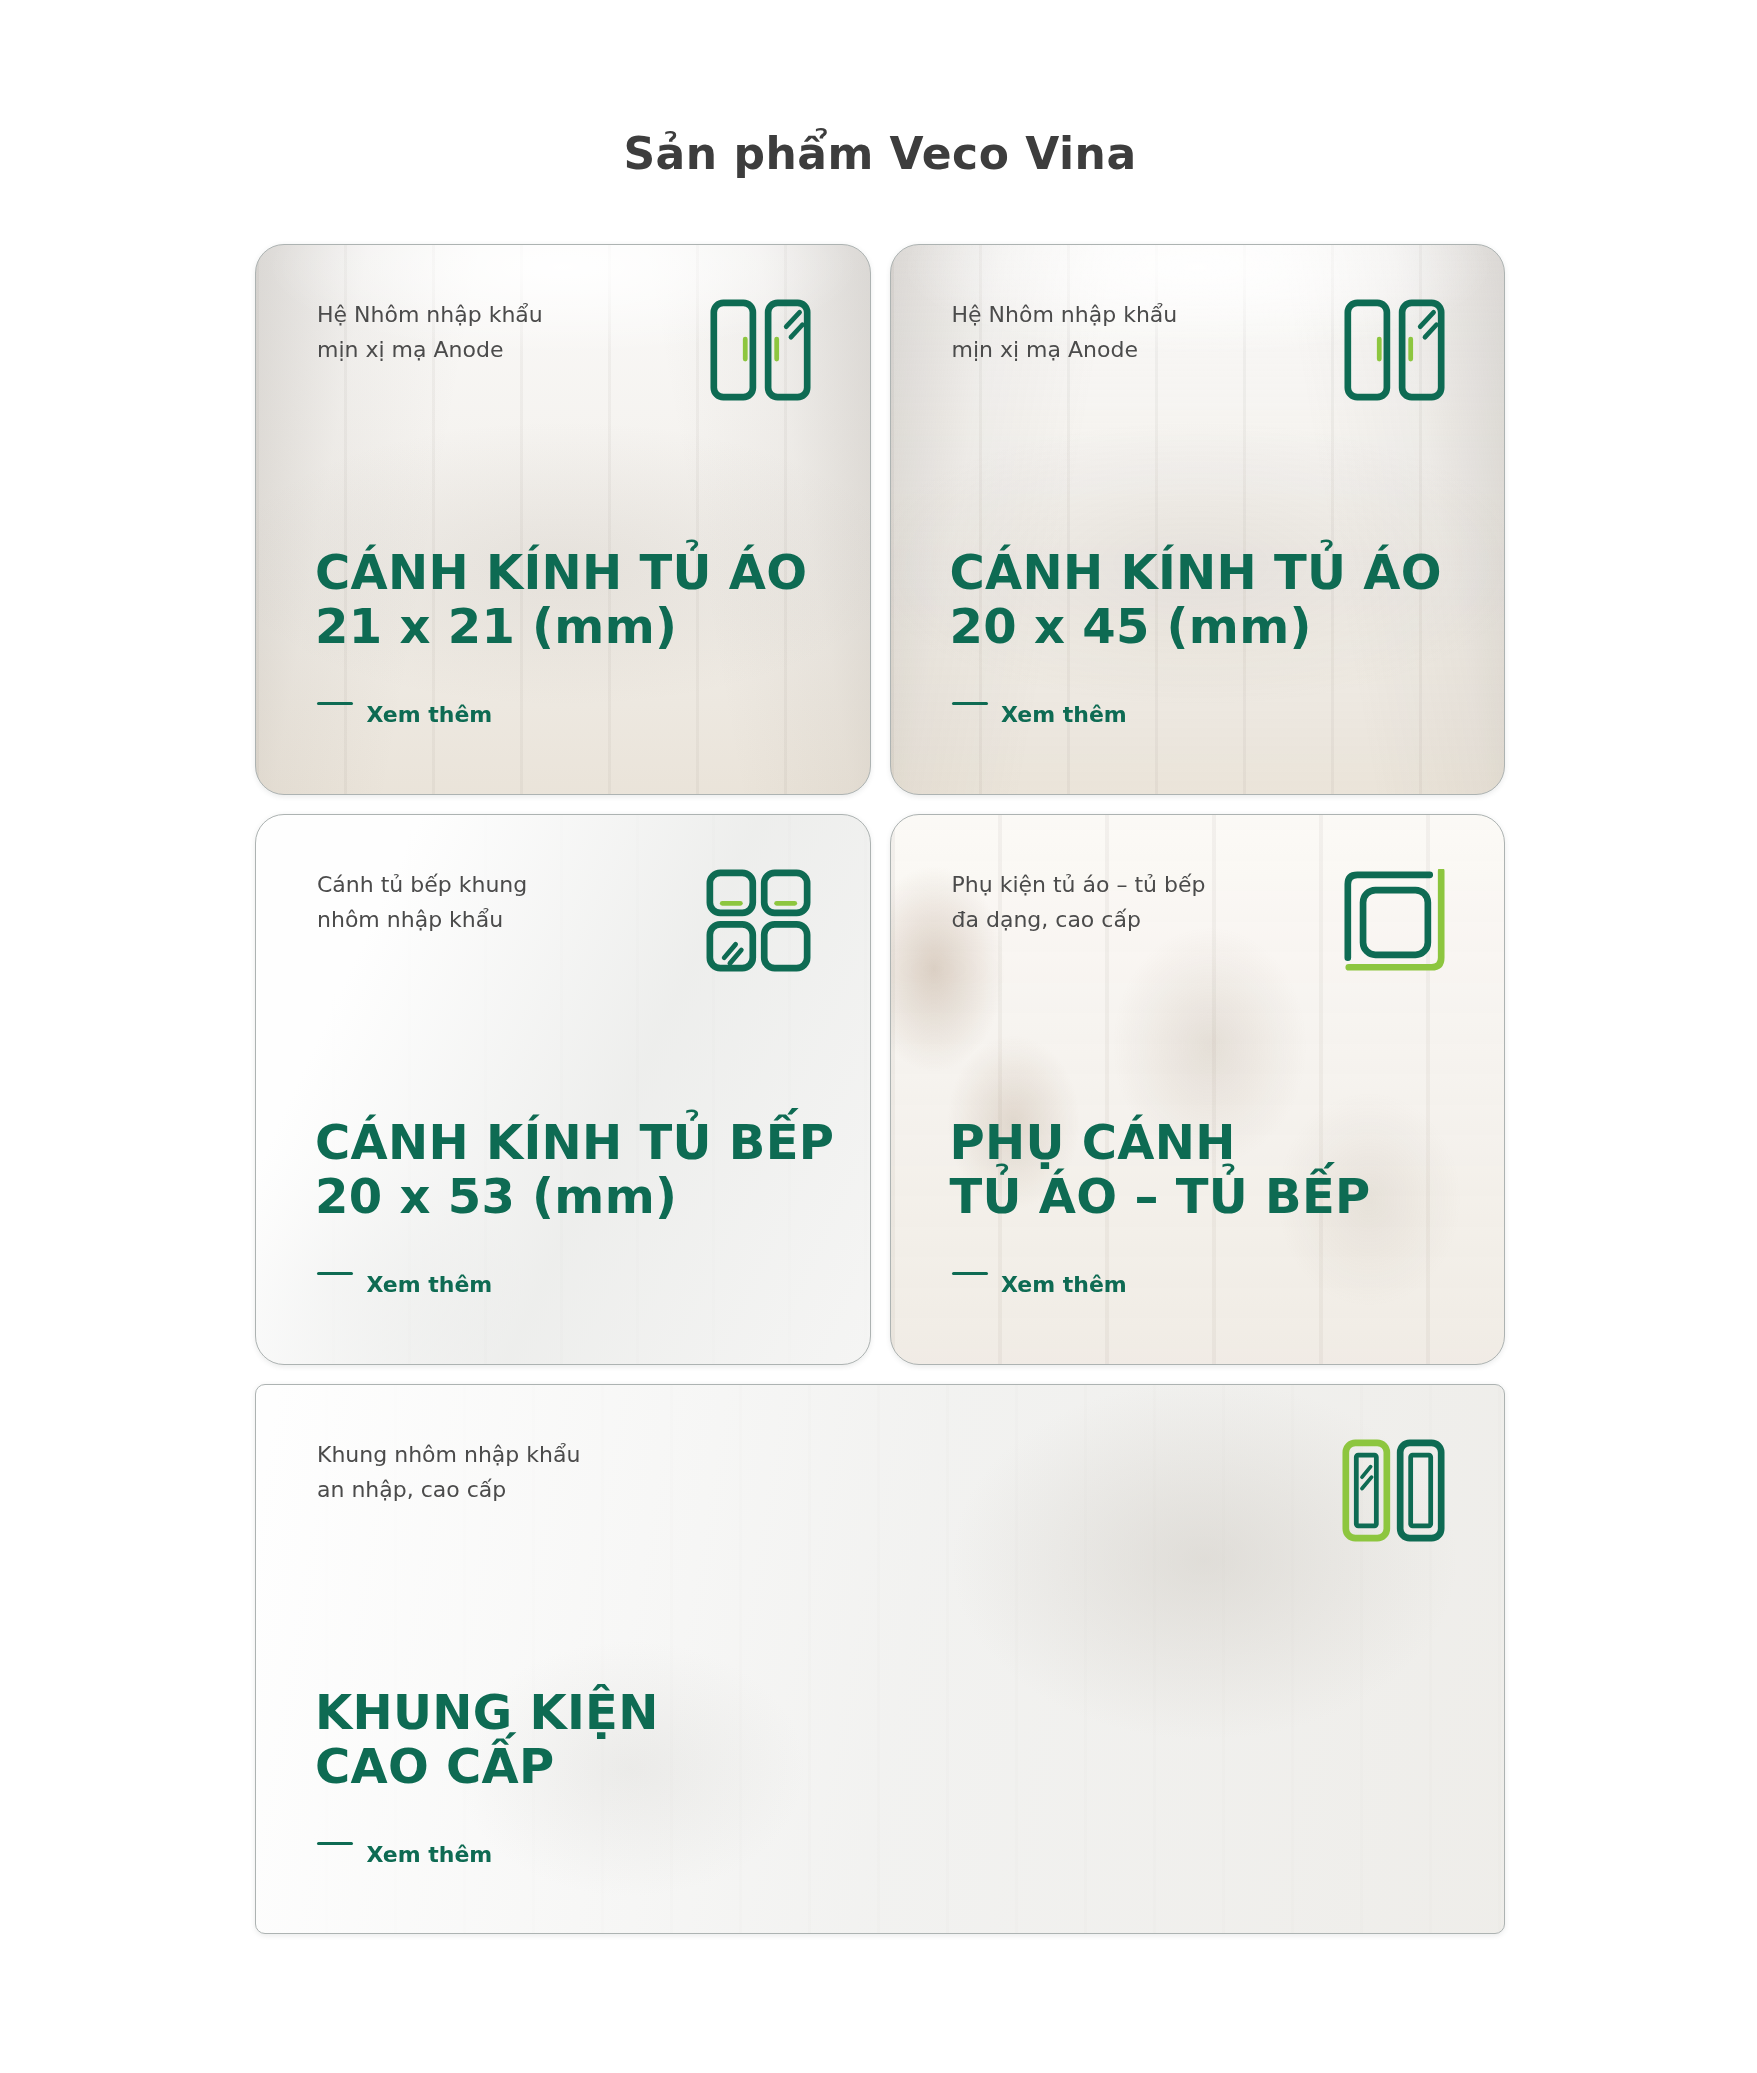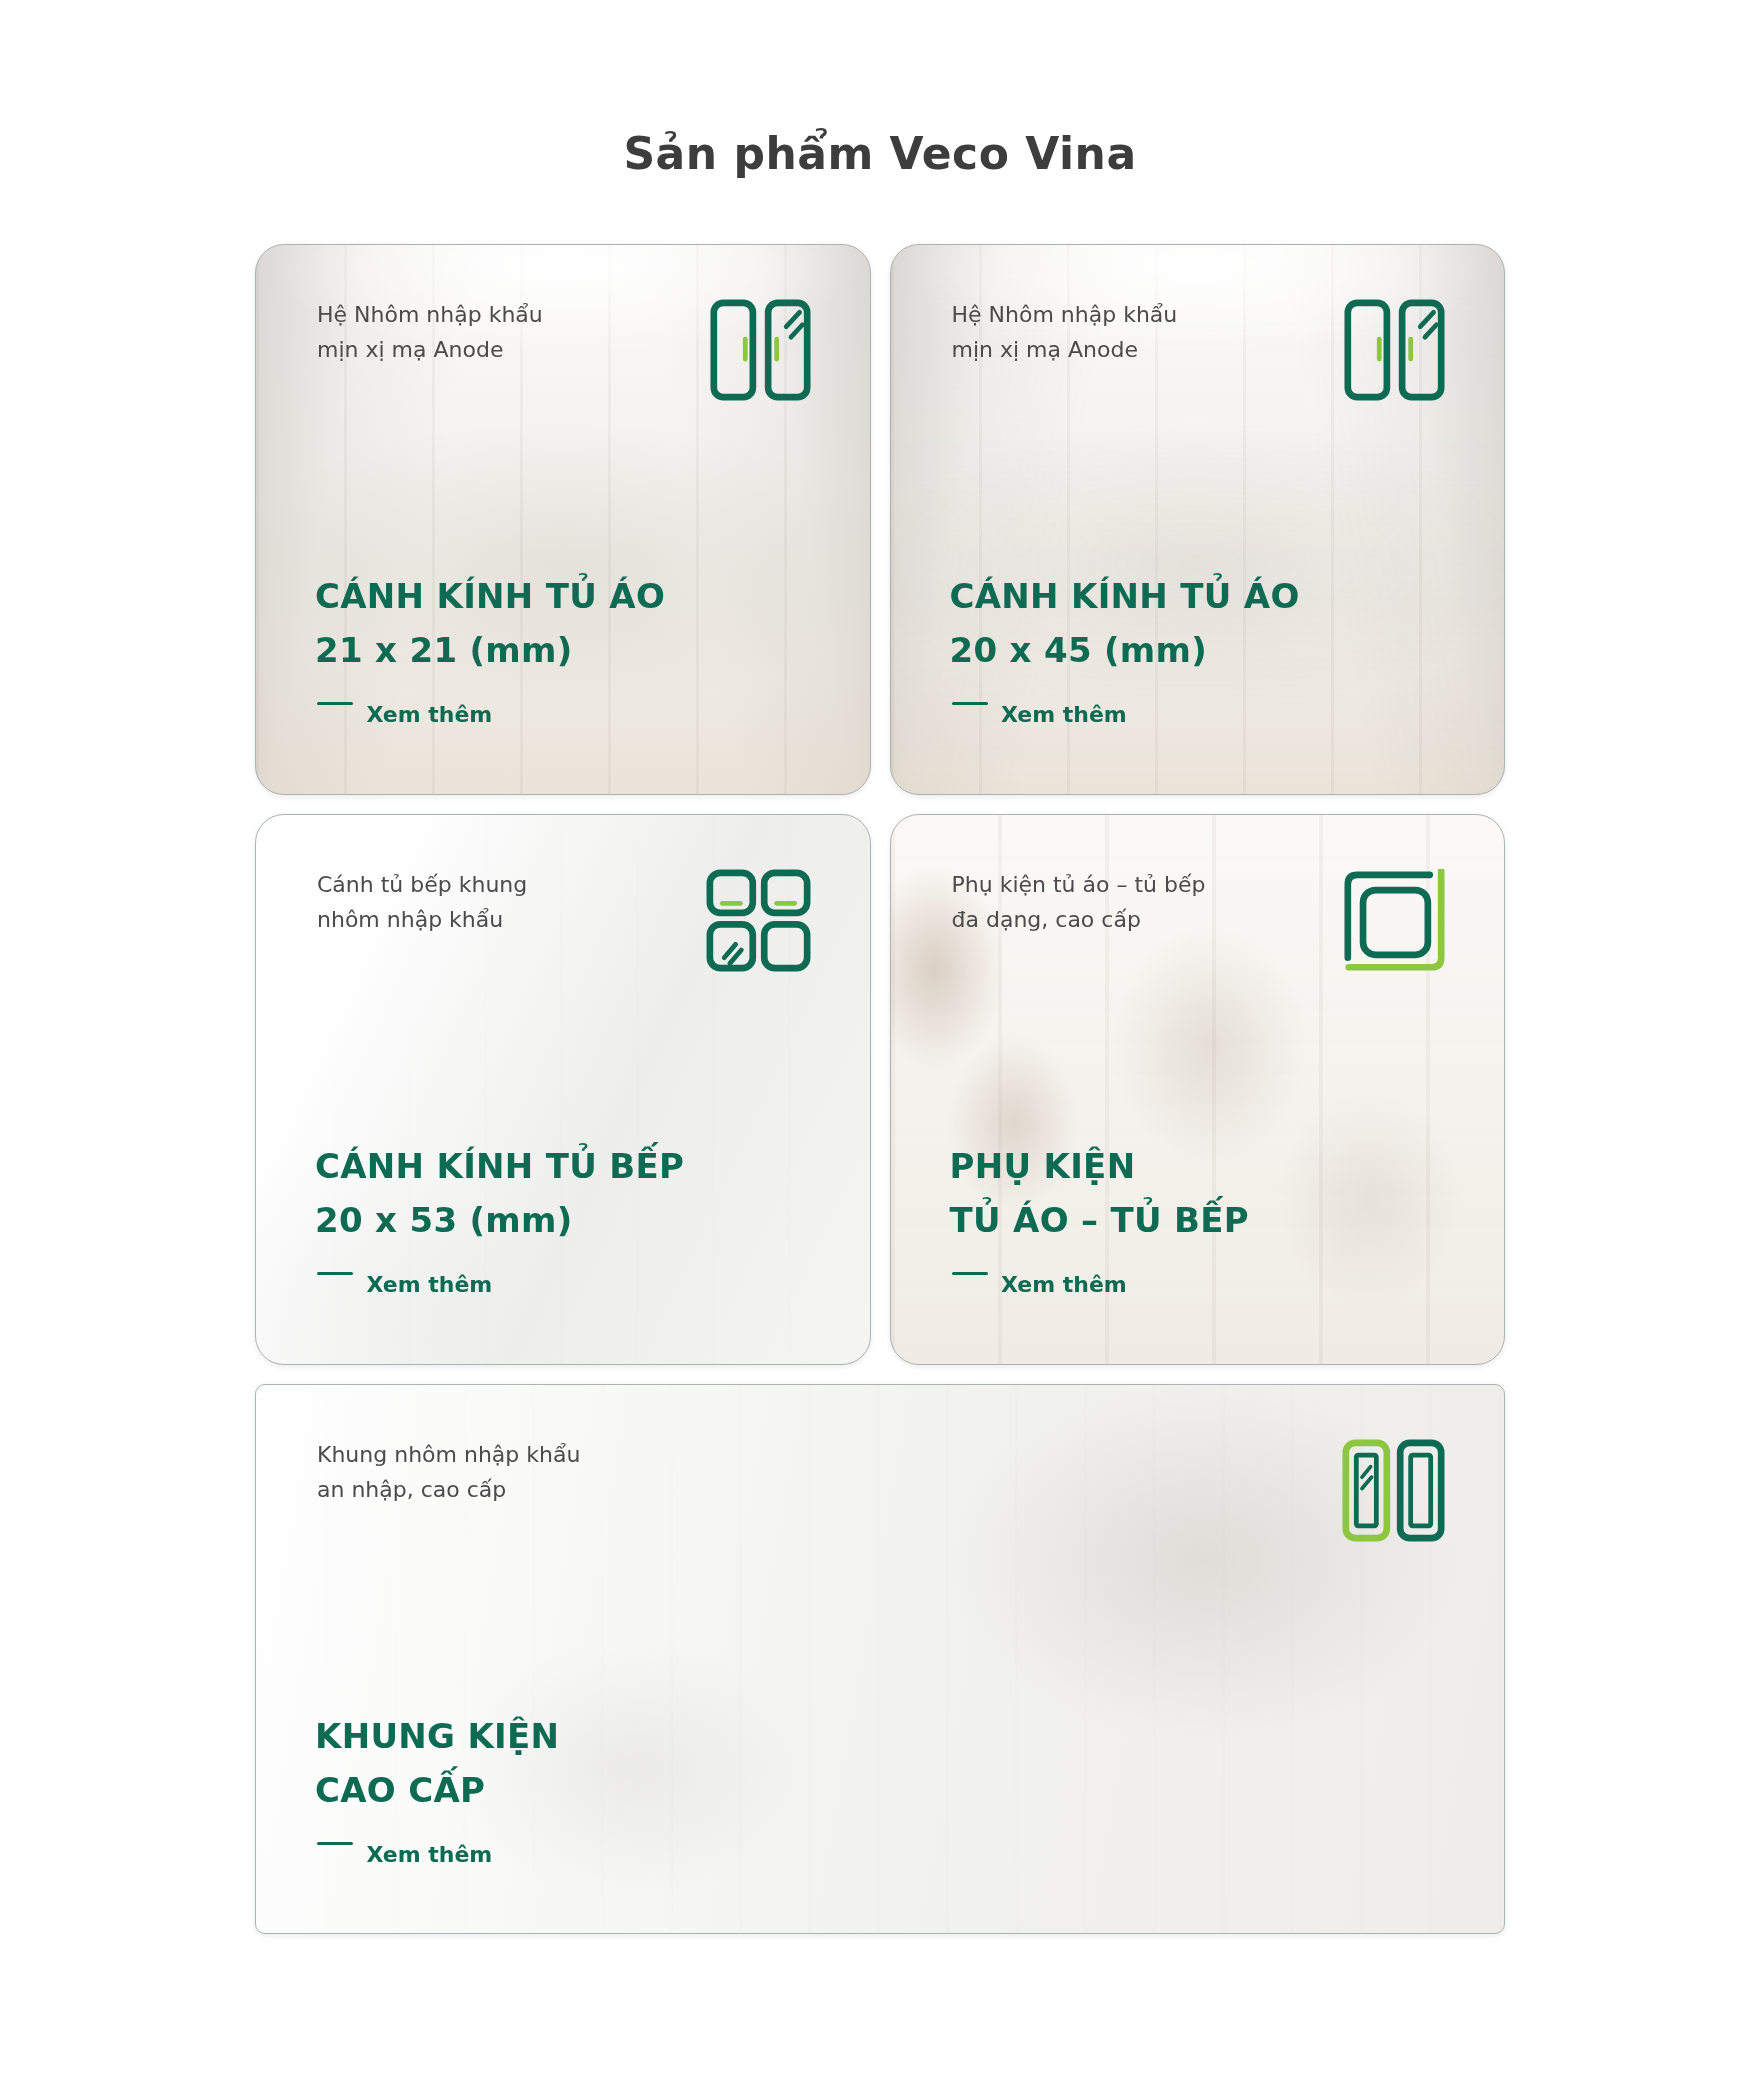--- a/index.html
+++ b/index.html
@@ -77,22 +77,22 @@
   }
 
   .subtitle {
     position:absolute; left:61px; top:52px; margin:0;
     font-size:22px; line-height:35px;
     color:#4b4b4b;
   }
   .subtitle span { display:block; }
   .icon { position:absolute; top:54px; right:59px; line-height:0; }
   .title {
-    position:absolute; left:59px; top:324px; margin:0;
-    font-size:34px; line-height:54px;
+    position:absolute; left:59px; top:300px; margin:0;
+    font-size:48px; line-height:54px;
     font-weight:bold;
     color:#0e6b53;
     letter-spacing:0.3px;
   }
   .title span { display:block; }
   .more {
     position:absolute; left:61px; top:457px;
     display:flex; align-items:flex-start; gap:13.4px;
     font-size:22px; font-weight:bold;
     color:#0e6b53;
@@ -192,21 +192,21 @@
         <span>đa dạng, cao cấp</span>
       </p>
       <span class="icon">
         <svg width="101" height="105" viewBox="0 0 106 110" fill="none">
           <path d="M 4 93 L 4 16 Q 4 6 14 6 L 90 6" stroke="#0e6b53" stroke-width="7" stroke-linecap="round"></path>
           <path d="M 102 2 L 102 93 Q 102 103 92 103 L 5 103" stroke="#8dc63f" stroke-width="7" stroke-linecap="round"></path>
           <rect x="20" y="22" width="68" height="68" rx="13" stroke="#0e6b53" stroke-width="7"></rect>
         </svg>
       </span>
       <h2 class="title">
-        <span>PHỤ KIỆN</span>
+        <span>PHỤ CÁNH</span>
         <span>TỦ ÁO – TỦ BẾP</span>
       </h2>
       <a class="more">
         <span class="dash"></span>
         <span>Xem thêm</span>
       </a>
     </div>
 
     <div class="card wide bg-kitchen-wide">
       <p class="subtitle">

